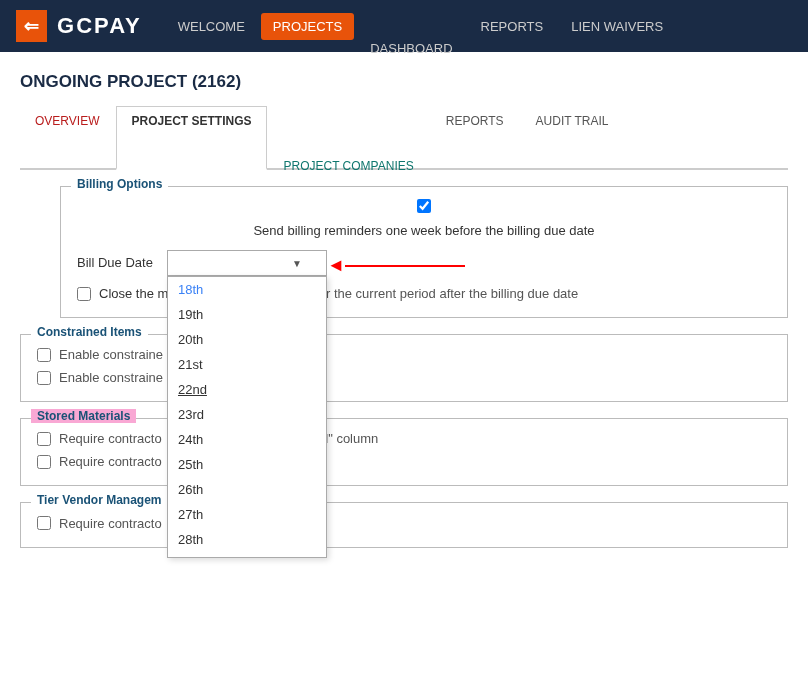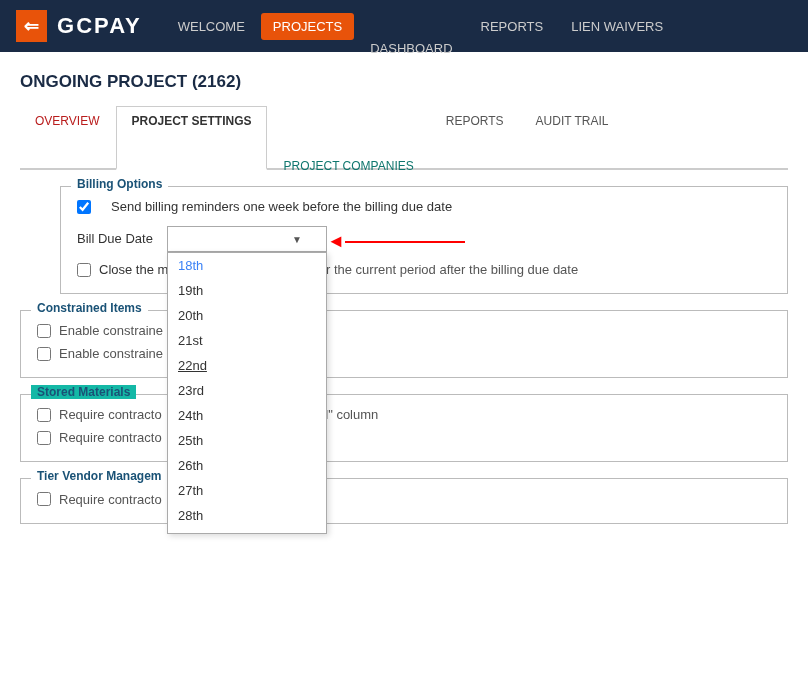--- a/index.html
+++ b/index.html
@@ -32,21 +32,21 @@
     <div style="padding:7px 14px; font-size:12px; cursor:pointer; color:#b91c1c; border:1px solid transparent; border-bottom:none; margin-right:2px; position:relative; top:2px;">OVERVIEW</div>
     <div style="padding:7px 14px; font-size:12px; cursor:pointer; color:#333; font-weight:bold; border:1px solid #ccc; border-bottom:2px solid #fff; border-bottom-color:#fff; margin-right:2px; position:relative; top:2px; background:#fff;text-align:right;">PROJECT SETTINGS</div>
     <div style="padding:7px 14px; font-size:12px; cursor:pointer; color:#0f766e; border:1px solid transparent; border-bottom:none; margin-right:2px; position:relative; top:12px;margin-top:35px;">PROJECT COMPANIES</div>
     <div style="padding:7px 14px; font-size:12px; cursor:pointer; color:#555; border:1px solid transparent; border-bottom:none; margin-right:2px; position:relative; top:2px;">REPORTS</div>
     <div style="padding:7px 14px; font-size:12px; cursor:pointer; color:#555; border:1px solid transparent; border-bottom:none; margin-right:2px; position:relative; top:2px;">AUDIT TRAIL</div>
   </div>
 
   <div style="border:1px solid #bbb; padding:12px 16px 16px 16px; margin-top:16px; margin-bottom:16px; position:relative;margin-left:40px;">
     <div style="position:absolute; top:-10px; left:10px; background:#fff; padding:0 6px; font-size:12px; color:#1a5276; font-weight:bold;">Billing Options</div>
 
-    <div style="display:flex; align-items:center; gap:20px; margin-bottom:12px;">
+    <div style="display:flex; align-items:center; gap:10px; margin-bottom:12px;flex-direction:column;">
       <input type="checkbox" checked="" style="width: 14px; height: 14px;">
       <label style="font-size:13px; color:#333;">Send billing reminders one week before the billing due date</label>
     </div>
 
     <div style="display:flex; align-items:flex-start; margin-bottom:10px;">
       <label style="font-size:13px; color:#333; min-width:90px; padding-top:5px;">Bill Due Date</label>
 
       <div style="position:relative; display:inline-block;">
         <div style="border:1px solid #aaa; padding:4px 24px 4px 8px; font-size:13px; width:160px; background:#fff; cursor:pointer; display:flex; align-items:center; justify-content:space-between; min-height:26px;">
           <span style="color:#555;"></span>
@@ -90,21 +90,21 @@
       <input type="checkbox" style="width: 14px; height: 14px;">
       <span style="font-size:13px; color:#555;">Enable constraine</span>
     </div>
     <div style="display:flex; align-items:center; gap:8px;">
       <input type="checkbox" style="width: 14px; height: 14px;">
       <span style="font-size:13px; color:#555;">Enable constraine</span>
     </div>
   </div>
 
   <div style="border:1px solid #bbb; padding:12px 16px 16px 16px; margin-bottom:16px; position:relative;">
-    <div style="position:absolute; top:-10px; left:10px; background:#14b8a6; padding:0 6px; font-size:12px; color:#1a5276; font-weight:bold;">Stored Materials</div>
+    <div style="position:absolute; top:-10px; left:10px; background:#f9a8d4; padding:0 6px; font-size:12px; color:#1a5276; font-weight:bold;">Stored Materials</div>
     <div style="display:flex; align-items:center; gap:8px; margin-bottom:8px;">
       <input type="checkbox" style="width: 14px; height: 14px;">
       <span style="font-size:13px; color:#555;">Require contracto</span>
       <span style="font-size:13px; color:#555;">al amounts to "$ this Period" column</span>
     </div>
     <div style="display:flex; align-items:center; gap:8px;">
       <input type="checkbox" style="width: 14px; height: 14px;">
       <span style="font-size:13px; color:#555;">Require contracto</span>
       <span style="font-size:13px; color:#555;">on for stored materials</span>
     </div>

